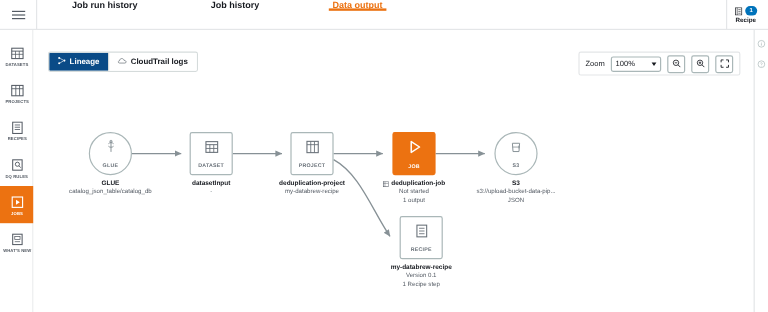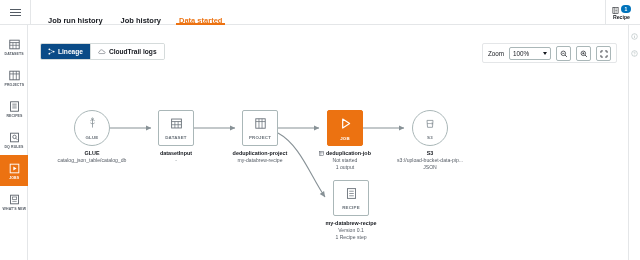--- a/index.html
+++ b/index.html
@@ -45,24 +45,25 @@
     cursor: pointer;
   }
   .hamburger span {
     display: block;
     width: 11px;
     height: 1px;
     background: #545b64;
   }
   .tabs {
     display: flex;
-    align-items: flex-end;
+    align-items: flex-start;
     height: 25px;
     border-left: 1px solid #e4e6e8;
-    padding-left: 8px;
+    padding-left: 20px;
+    gap: 43px;
   }
   .tab {
     position: relative;
     display: flex;
     align-items: center;
     padding: 0 9px;
     font-size: 7.5px;
     font-weight: bold;
     color: #16191f;
     cursor: pointer;
@@ -374,21 +375,21 @@
     </div>
 
     <div class="tabs">
       <div class="tab">
         <span>Job run history</span>
       </div>
       <div class="tab">
         <span>Job history</span>
       </div>
       <div class="tab active">
-        <span>Data started</span>
+        <span>Data output</span>
       </div>
     </div>
 
     <div class="topbar-right">
       <div class="recipe-btn">
         <div class="recipe-row">
           <span>
             <svg width="7" height="7" viewBox="0 0 12 12">
               <rect x="1.5" y="0.8" width="9" height="10.4" fill="none" stroke="#16191f" stroke-width="1"></rect>
               <line x1="4" y1="0.8" x2="4" y2="11.2" stroke="#16191f" stroke-width="0.8"></line>

